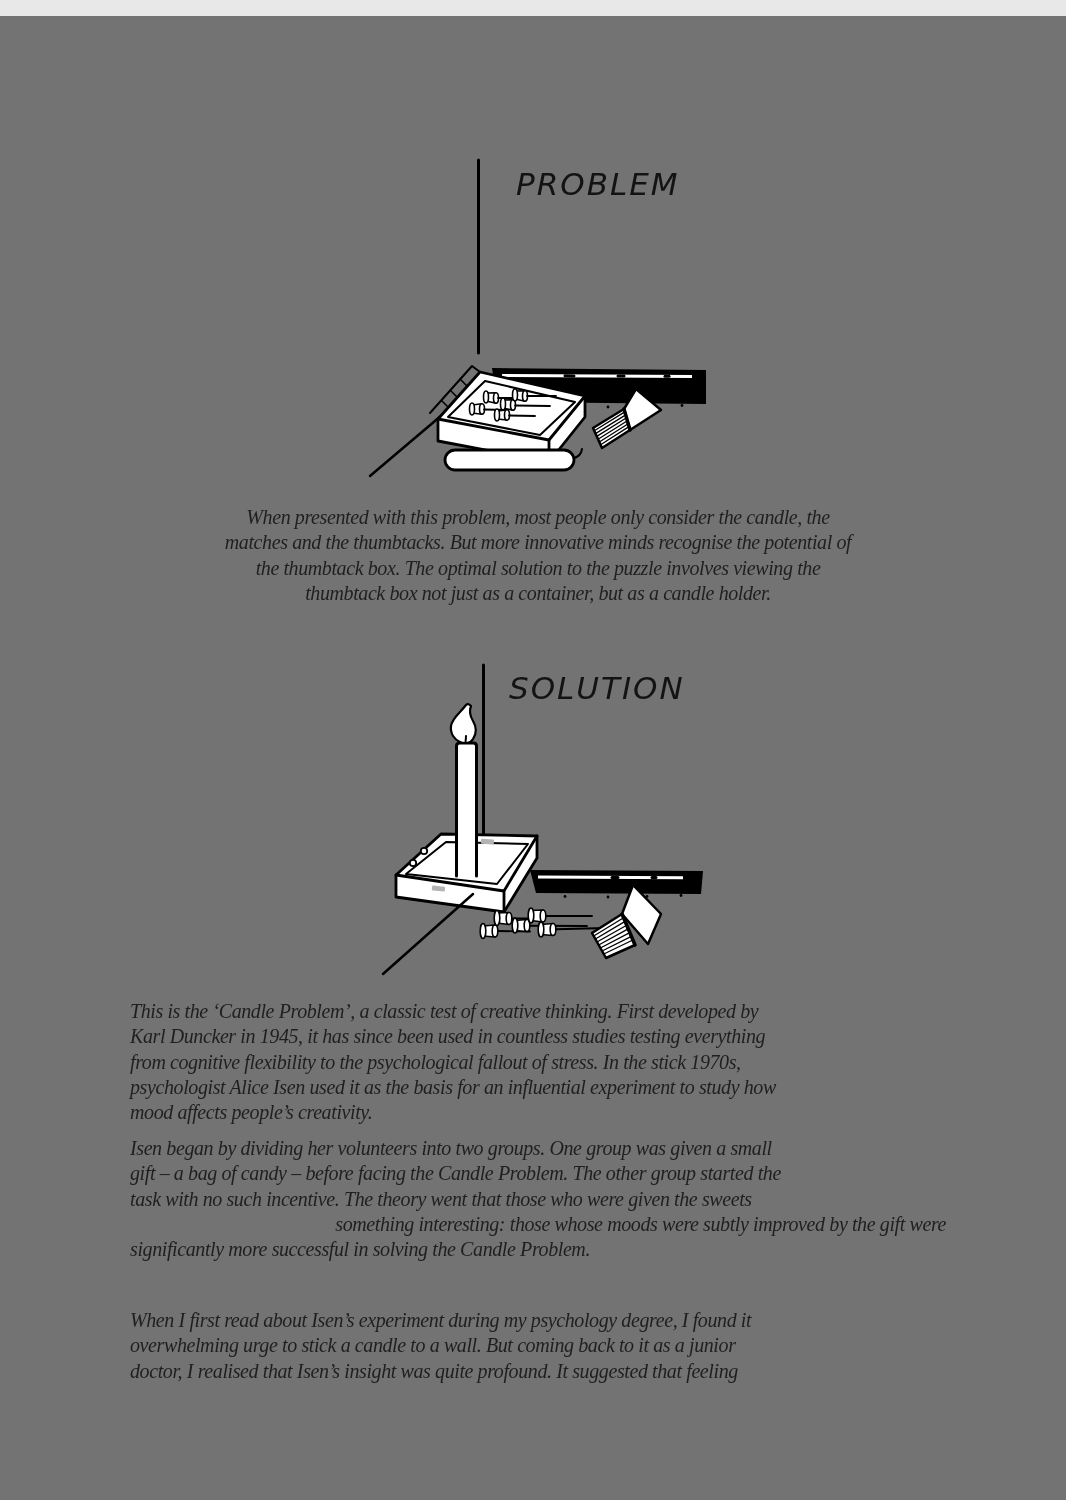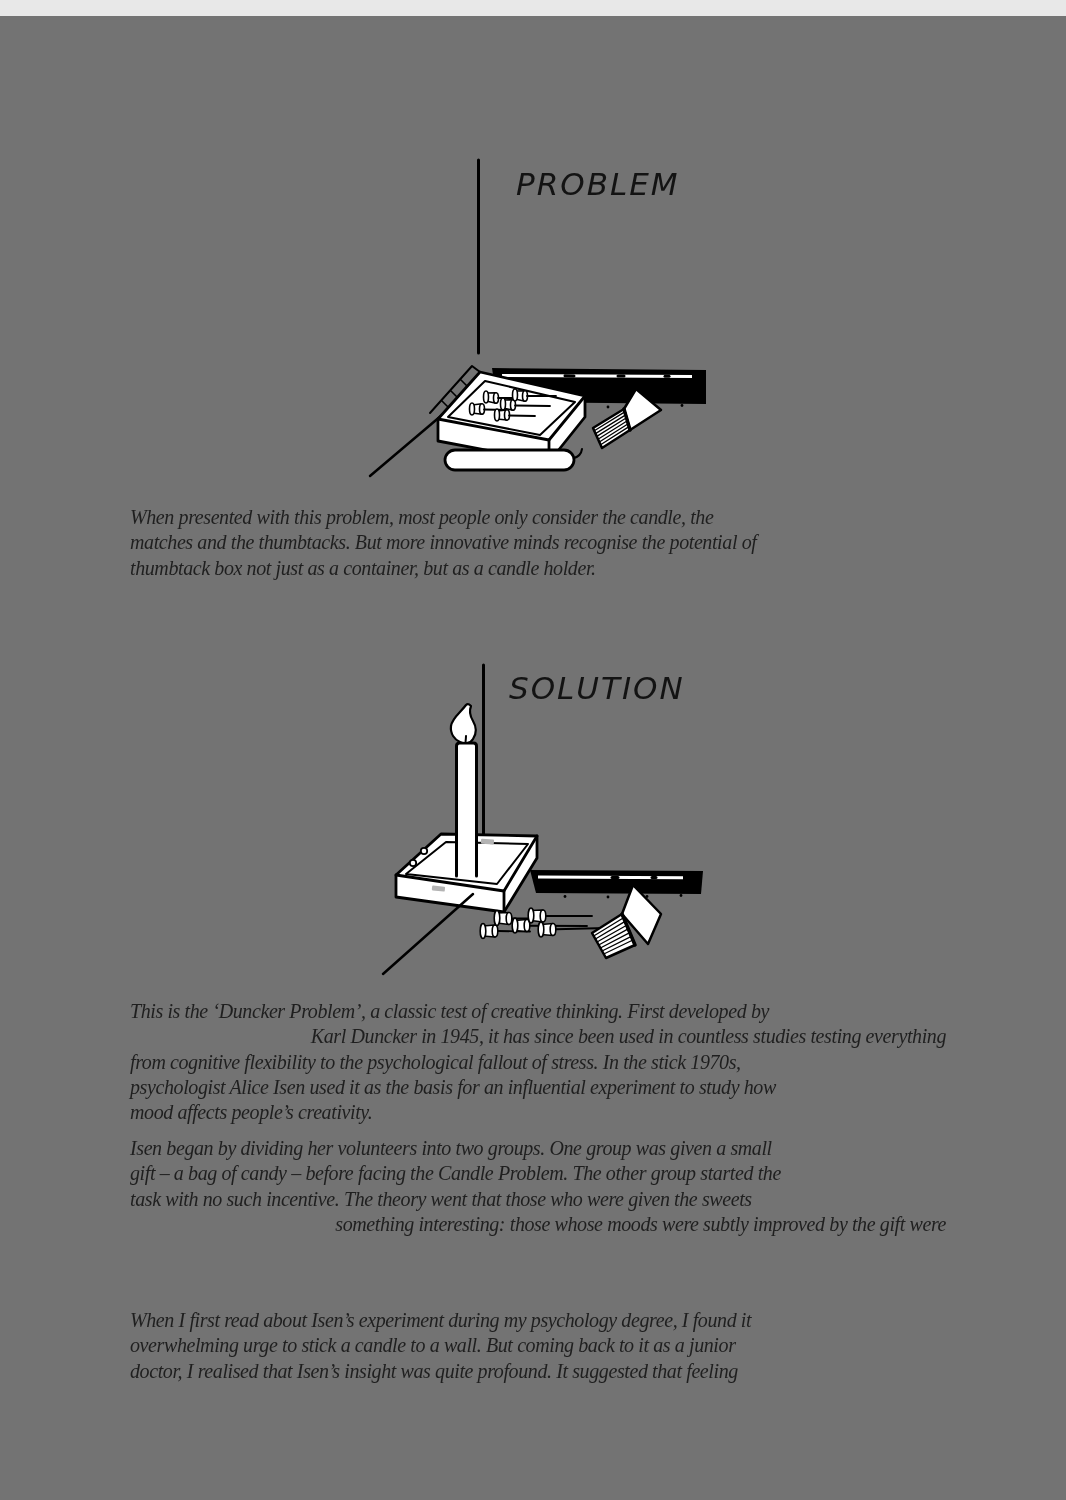--- a/index.html
+++ b/index.html
@@ -32,21 +32,21 @@
     position:absolute;
     left:130px;
     width:816px;
     font-size:20px;
     line-height:25.3px;
     letter-spacing:-0.4px;
     color:#1f1f1f;
   }
   .para .line { white-space:nowrap; }
 
-  #p1 { top:469px; }
+  #p1 { top:469px;text-align:center; }
   #p2 { top:963px; }
   #p3 { top:1100px; }
   #p4 { top:1272px; }
 
   #fig-problem  { left:360px; top:138px; }
   #fig-solution { left:380px; top:644px; }
 </style>
 </head>
 <body>
 
@@ -135,20 +135,21 @@
           <line x1="239.3" y1="288" x2="268.2" y2="269.7"></line>
           <line x1="240.6" y1="290.8" x2="269" y2="272.6"></line>
         </g>
       </g>
     </svg>
   </figure>
 
   <p class="para" id="p1">
     <span class="line" style="display: block;">When presented with this problem, most people only consider the candle, the</span>
     <span class="line" style="display: block;">matches and the thumbtacks. But more innovative minds recognise the potential of</span>
+    <span class="line" style="display: block;">the thumbtack box. The optimal solution to the puzzle involves viewing the</span>
     <span class="line" style="display: block;">thumbtack box not just as a container, but as a candle holder.</span>
   </p>
 
   <figure class="fig" id="fig-solution">
     <svg width="340" height="320" viewBox="0 0 340 320">
 
       <line class="s" x1="103.5" y1="5" x2="103.5" y2="177" stroke-width="3"></line>
 
       <text class="fig-title" x="129" y="39">SOLUTION</text>
 
@@ -226,32 +227,33 @@
           <line x1="218.7" y1="285" x2="248.2" y2="268.9"></line>
           <line x1="220.4" y1="288" x2="249.8" y2="272.6"></line>
           <line x1="222.1" y1="291" x2="251.4" y2="276.3"></line>
           <line x1="223.8" y1="294" x2="252.9" y2="280"></line>
         </g>
       </g>
     </svg>
   </figure>
 
   <p class="para" id="p2">
-    <span class="line" style="display: block;">This is the ‘Duncker Problem’, a classic test of creative thinking. First developed by</span>
-    <span class="line" style="display: block; text-align: right;">Karl Duncker in 1945, it has since been used in countless studies testing everything</span>
+    <span class="line" style="display: block;">This is the ‘Candle Problem’, a classic test of creative thinking. First developed by</span>
+    <span class="line" style="display: block;">Karl Duncker in 1945, it has since been used in countless studies testing everything</span>
     <span class="line" style="display: block;">from cognitive flexibility to the psychological fallout of stress. In the stick 1970s,</span>
     <span class="line" style="display: block;">psychologist Alice Isen used it as the basis for an influential experiment to study how</span>
     <span class="line" style="display: block;">mood affects people’s creativity.</span>
   </p>
 
   <p class="para" id="p3">
     <span class="line" style="display: block;">Isen began by dividing her volunteers into two groups. One group was given a small</span>
     <span class="line" style="display: block;">gift – a bag of candy – before facing the Candle Problem. The other group started the</span>
     <span class="line" style="display: block;">task with no such incentive. The theory went that those who were given the sweets</span>
     <span class="line" style="display: block; text-align: right;">something interesting: those whose moods were subtly improved by the gift were</span>
+    <span class="line" style="display: block;">significantly more successful in solving the Candle Problem.</span>
   </p>
 
   <p class="para" id="p4">
     <span class="line" style="display: block;">When I first read about Isen’s experiment during my psychology degree, I found it</span>
     <span class="line" style="display: block;">overwhelming urge to stick a candle to a wall. But coming back to it as a junior</span>
     <span class="line" style="display: block;">doctor, I realised that Isen’s insight was quite profound. It suggested that feeling</span>
   </p>
 
 </div>
 

